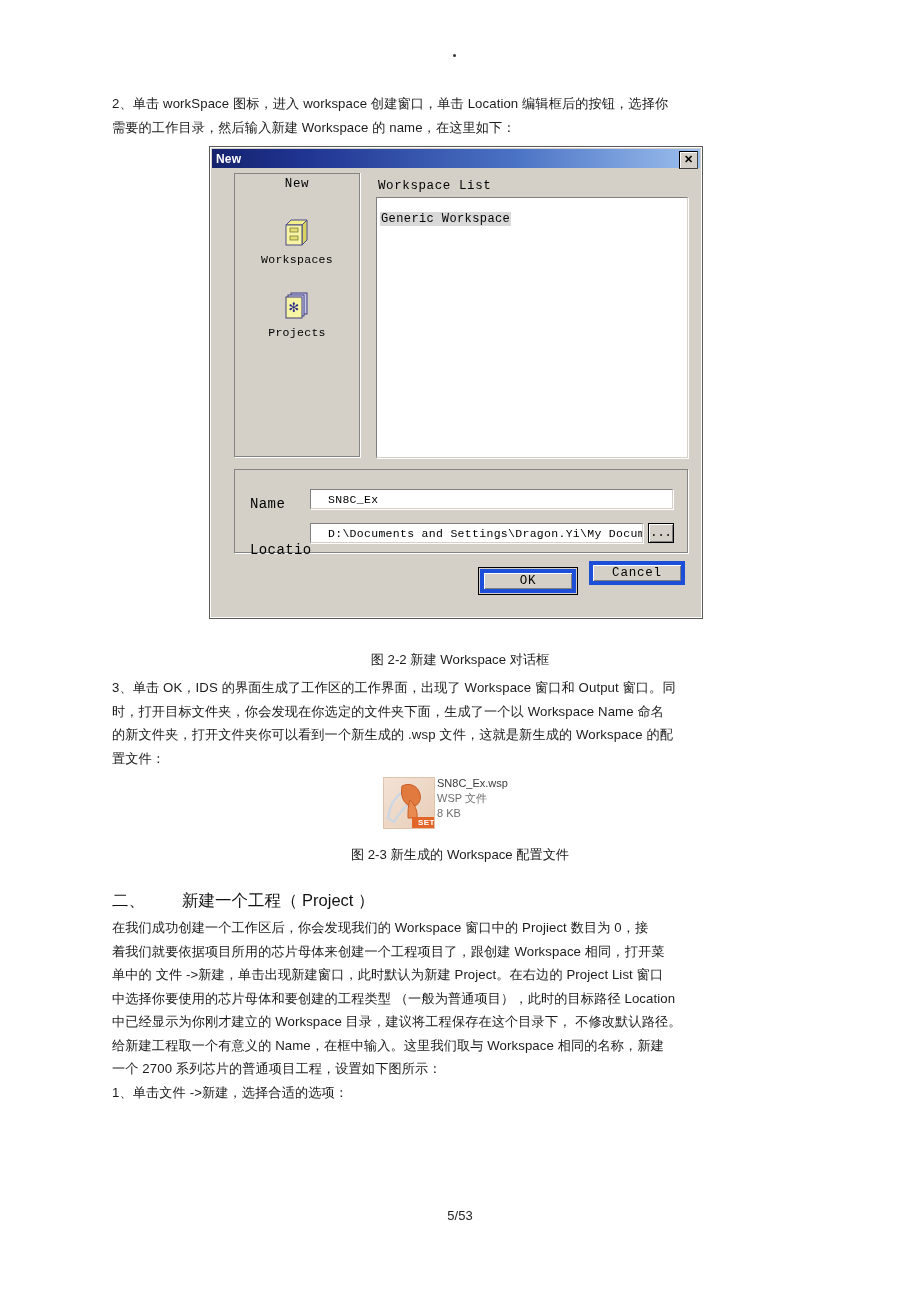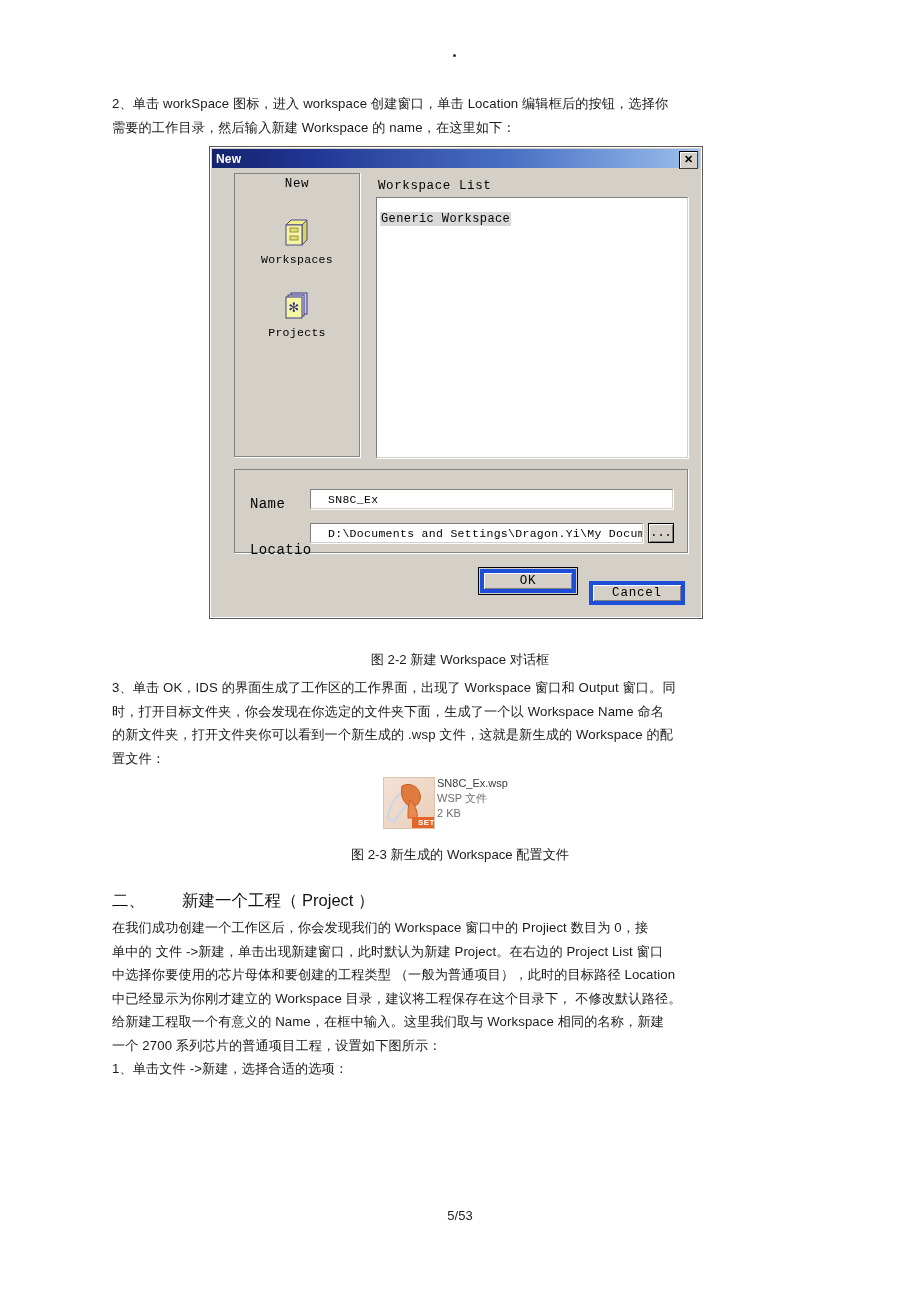--- a/index.html
+++ b/index.html
@@ -392,21 +392,21 @@
       <div class="lower-group"></div>
 
       <div class="fld-label" style="left:38px; top:327px;">Name</div>
       <div class="textfield" style="left:98px; top:320px; width:363px; height:20px;">SN8C_Ex</div>
 
       <div class="fld-label" style="left:38px; top:361px;margin-top:12px;">Locatio</div>
       <div class="textfield" style="left:98px; top:354px; width:333px; height:20px;">D:\Documents and Settings\Dragon.Yi\My Documents\</div>
       <div class="browse-btn" style="left:436px; top:354px; width:26px; height:20px;">...</div>
 
       <div class="dlg-btn default" style="left:268px; top:400px; width:96px;">OK</div>
-      <div class="dlg-btn" style="left:377px; top:412px; width:96px;">Cancel</div>
+      <div class="dlg-btn" style="left:377px; top:392px; width:96px;">Cancel</div>
 
     </div>
   </div>
 
   <div class="caption" style="top:651px;">图 2-2   新建 Workspace 对话框</div>
 
   <div class="doc-text" style="top:676px;">
     <div>3、单击 OK，IDS 的界面生成了工作区的工作界面，出现了           Workspace 窗口和 Output 窗口。同</div>
     <div>时，打开目标文件夹，你会发现在你选定的文件夹下面，生成了一个以            Workspace Name 命名</div>
     <div>的新文件夹，打开文件夹你可以看到一个新生成的           .wsp 文件，这就是新生成的   Workspace 的配</div>
@@ -418,32 +418,33 @@
       <svg width="50" height="50" viewBox="0 0 50 50" style="position:absolute;left:0;top:0;">
         <path d="M4 40 C6 24, 14 16, 22 12 L30 10 L34 16 L26 24 C20 30, 14 36, 10 44 Z" fill="none" stroke="#c9d6e6" stroke-width="2"></path>
         <path d="M18 8 C26 4, 34 8, 36 16 C38 24, 32 30, 26 28 C20 26, 16 18, 18 8 Z" fill="#e07a3e" stroke="#c85c25" stroke-width="1"></path>
         <path d="M26 22 C30 26, 34 32, 33 40 L24 40 C24 33, 24 27, 26 22 Z" fill="#e88a4f" stroke="#c85c25" stroke-width="1"></path>
       </svg>
       <div class="setting-band">SETTING</div>
     </div>
     <div class="file-meta">
       <div class="fname">SN8C_Ex.wsp</div>
       <div>WSP 文件</div>
-      <div>2 KB</div>
+      <div>8 KB</div>
     </div>
   </div>
 
   <div class="caption" style="top:846px;">图 2-3 新生成的 Workspace 配置文件</div>
 
   <div class="section-head" style="top:890px;">
     <span class="num">二、</span><span>新建一个工程（ Project ）</span>
   </div>
 
   <div class="doc-text" style="top:916px;">
     <div>    在我们成功创建一个工作区后，你会发现我们的           Workspace 窗口中的  Projiect 数目为 0，接</div>
+    <div>着我们就要依据项目所用的芯片母体来创建一个工程项目了，跟创建            Workspace 相同，打开菜</div>
     <div>单中的 文件 -&gt;新建，单击出现新建窗口，此时默认为新建        Project。在右边的  Project List 窗口</div>
     <div>中选择你要使用的芯片母体和要创建的工程类型        （一般为普通项目），此时的目标路径  Location</div>
     <div>中已经显示为你刚才建立的      Workspace 目录，建议将工程保存在这个目录下，      不修改默认路径。</div>
     <div>给新建工程取一个有意义的       Name，在框中输入。这里我们取与      Workspace 相同的名称，新建</div>
     <div>一个 2700 系列芯片的普通项目工程，设置如下图所示：</div>
     <div>1、单击文件 -&gt;新建，选择合适的选项：</div>
   </div>
 
   <div class="page-num">5/53</div>
 

